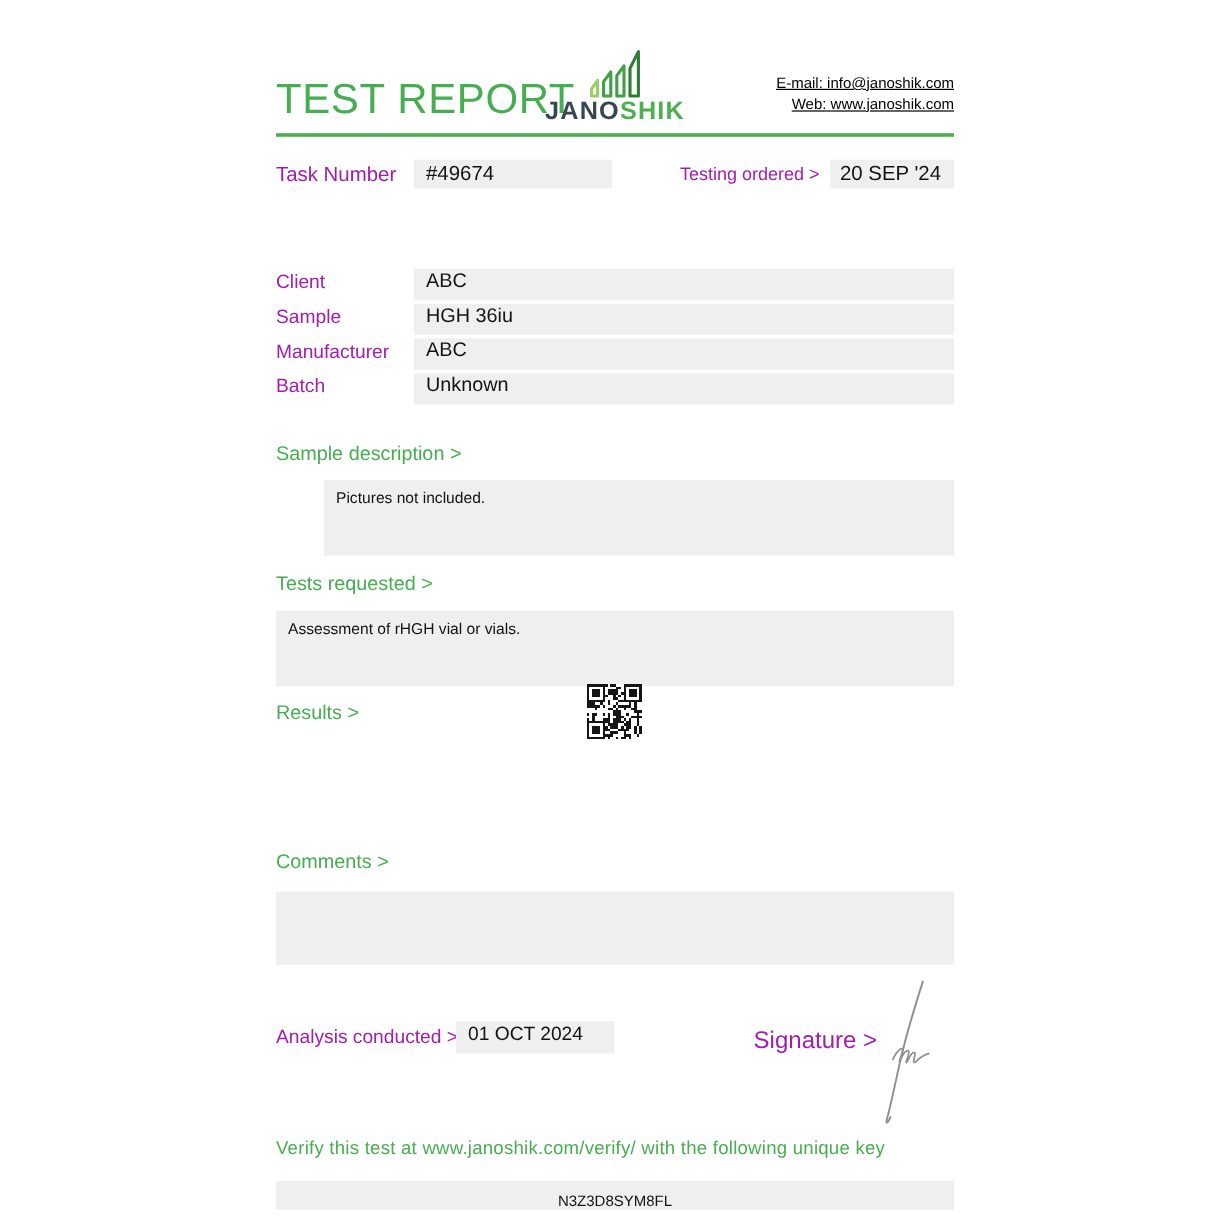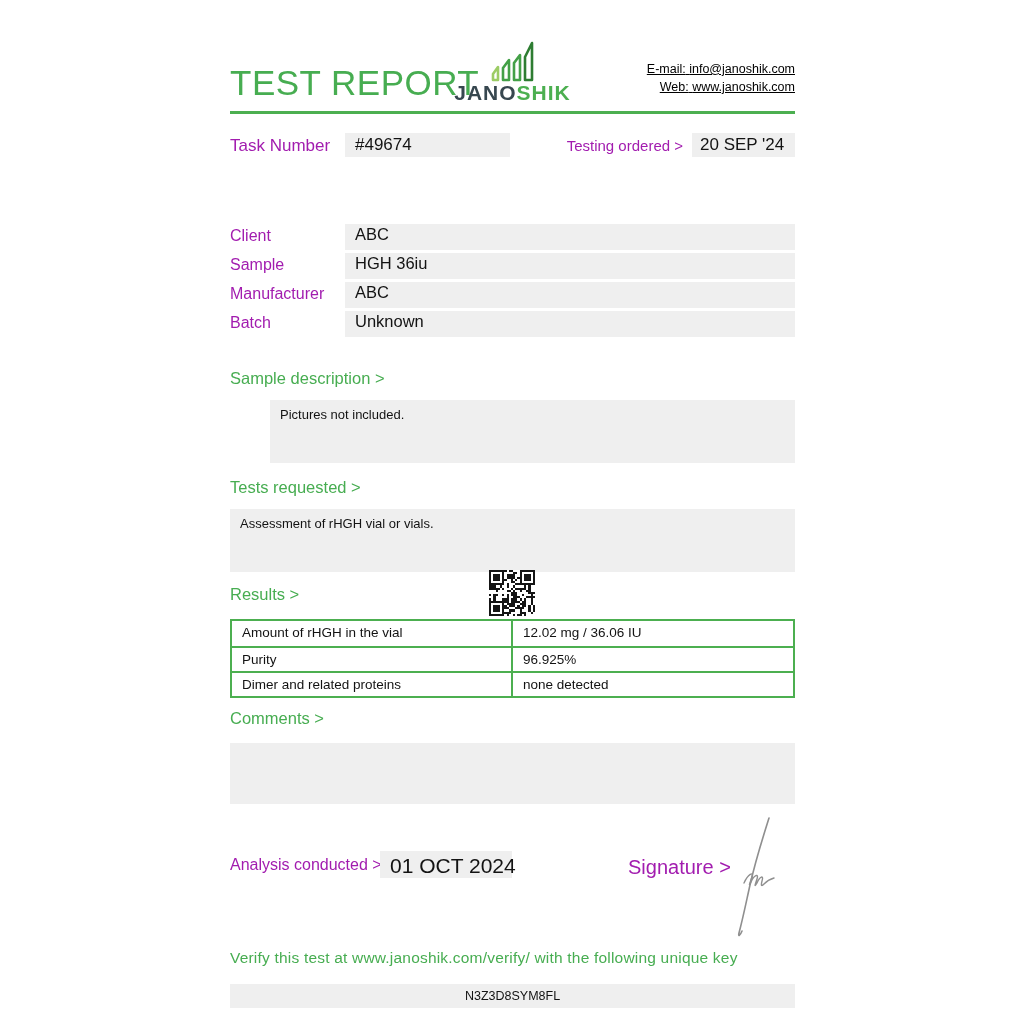--- a/index.html
+++ b/index.html
@@ -43,26 +43,26 @@
   
   .rtable{position:absolute;top:619px;left:0;right:0;border:2px solid #4caf50;background:#fff;}
   .rrow{display:flex;height:25px;line-height:23px;font-size:13.5px;color:#131313;}
   .rrow + .rrow{border-top:2px solid #4caf50;}
   .rname{width:281px;border-right:2px solid #4caf50;padding-left:10px;}
   .rvalue{flex:1;padding-left:10px;}
 
   
   .analysis{position:absolute;top:851px;left:0;right:0;height:30px;}
   .analysis-label{position:absolute;left:0;top:5px;font-size:16px;white-space:nowrap;}
-  .analysis-value{position:absolute;left:150px;top:0;width:132px;height:27px;font-size:21px;padding:3px 0 12px 10px;white-space:nowrap;}
+  .analysis-value{position:absolute;left:150px;top:0;width:132px;height:27px;font-size:16px;padding:3px 0 12px 10px;white-space:nowrap;}
   .signature-label{position:absolute;left:398px;top:5px;font-size:20px;white-space:nowrap;}
   .sig{position:absolute;left:497px;top:815px;}
 
   .verify{position:absolute;top:949px;left:0;font-size:15.5px;letter-spacing:.2px;color:#47ad51;white-space:nowrap;}
-  .keybox{position:absolute;top:984px;left:0;right:0;height:24px;text-align:center;font-size:12.5px;padding-top:5px;}
+  .keybox{position:absolute;top:984px;left:0;right:0;height:24px;text-align:center;font-size:12.5px;padding-top:10px;}
 </style>
 </head>
 <body>
 
 <div class="page">
   <div class="content">
 
     <div class="hdr">
       <div class="report-title">TEST REPORT</div>
       <div class="logo">
@@ -350,34 +350,20 @@
         <rect x="4" y="20" width="1" height="1" fill="#151515"></rect>
         <rect x="5" y="20" width="1" height="1" fill="#151515"></rect>
         <rect x="6" y="20" width="1" height="1" fill="#151515"></rect>
         <rect x="8" y="20" width="1" height="1" fill="#151515"></rect>
         <rect x="11" y="20" width="1" height="1" fill="#151515"></rect>
         <rect x="13" y="20" width="1" height="1" fill="#151515"></rect>
         <rect x="14" y="20" width="1" height="1" fill="#151515"></rect>
         <rect x="16" y="20" width="1" height="1" fill="#151515"></rect>
       </svg>
 
-    <div class="rtable">
-      <div class="rrow">
-        <div class="rname">Amount of rHGH in the vial</div>
-        <div class="rvalue">12.02 mg / 36.06 IU</div>
-      </div>
-      <div class="rrow">
-        <div class="rname">Purity</div>
-        <div class="rvalue">96.925%</div>
-      </div>
-      <div class="rrow">
-        <div class="rname">Dimer and related proteins</div>
-        <div class="rvalue">none detected</div>
-      </div>
-    </div>
 
     <div class="heading" style="top:709px;">Comments &gt;</div>
     <div class="gbox" style="top:743px;height:61px;"></div>
 
     <div class="analysis">
       <span class="analysis-label green-label">Analysis conducted &gt;</span>
       <span class="analysis-value box">01 OCT 2024</span>
       <span class="signature-label green-label">Signature &gt;</span>
     </div>
     <svg class="sig" width="58" height="125" viewBox="0 0 58 125">

